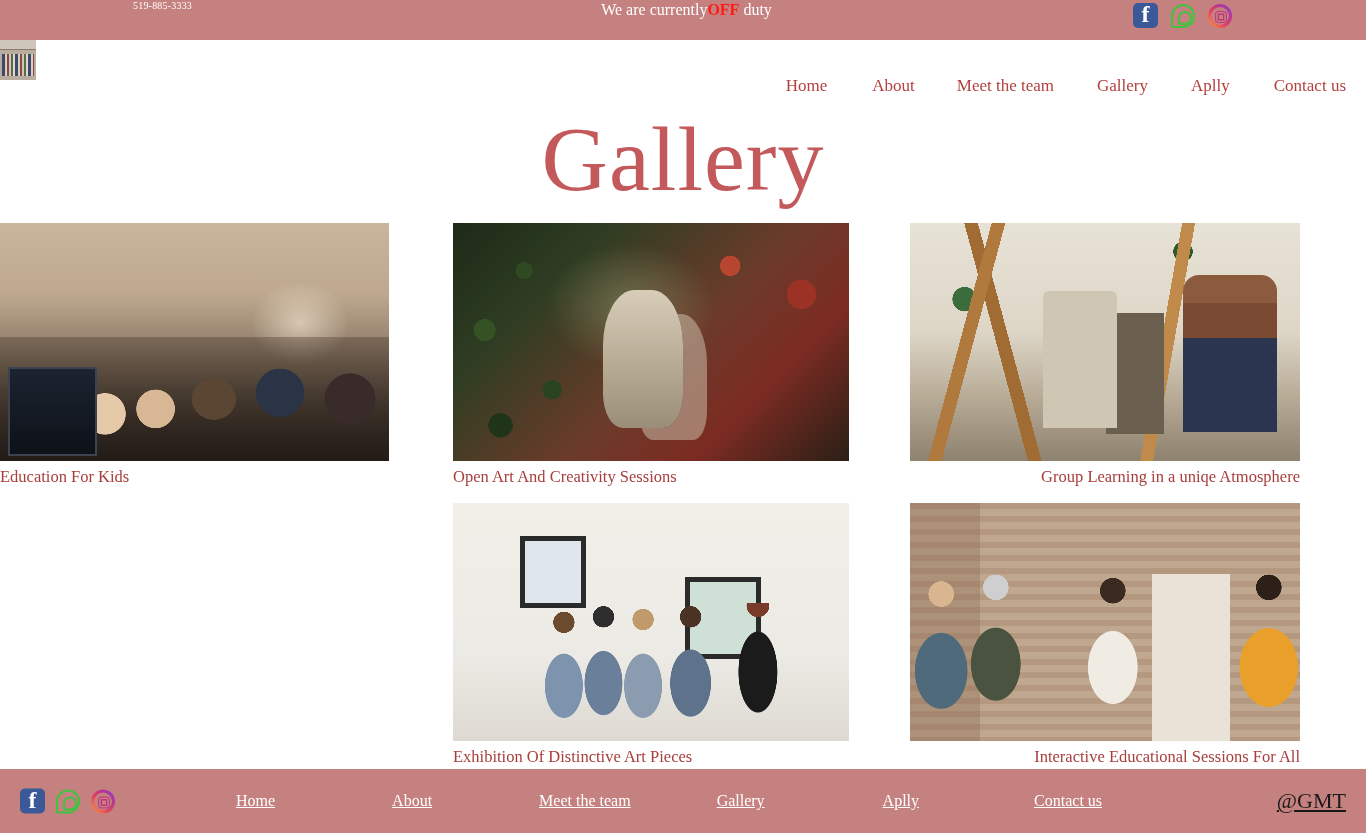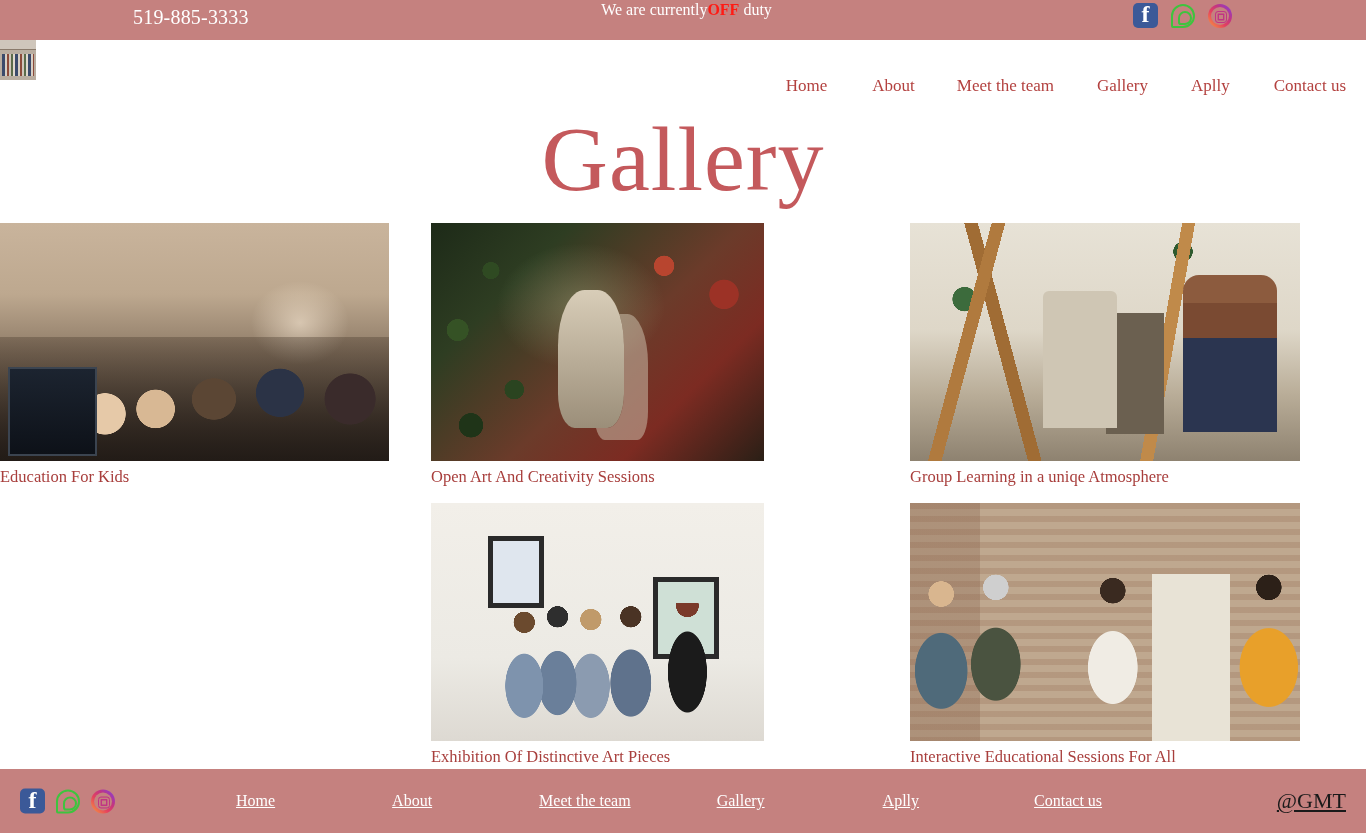--- a/index.html
+++ b/index.html
@@ -16,23 +16,23 @@
     position: relative;
     width: 1366px;
     height: 40px;
     background: #c5817f;
     display: flex;
     align-items: flex-start;
   }
   .topbar-phone {
     position: absolute;
     left: 133px;
-    top: 6px;
+    top: 0;
     color: #ffffff;
-    font-size: 20px;
+    font-size: 10px;
     letter-spacing: .2px;
   }
   .topbar-status {
     position: absolute;
     left: 7px;
     right: 0;
     top: 1px;
     text-align: center;
     color: #ffffff;
     font-size: 16px;
@@ -185,22 +185,22 @@
   .grid-row {
     position: relative;
     height: 280px;
     padding-left: 11px;
   }
   .cell {
     position: absolute;
     top: 0;
   }
   .cell-c1 { left: 0px;   width: 389px; }
-  .cell-c2 { left: 431px; width: 333px; }
-  .cell-c3 { left: 910px; width: 390px; }
+  .cell-c2 { left: 453px; width: 396px; }
+  .cell-c3 { left: 910px; width: 390px; text-align: right; }
 
   .photo {
     width: 100%;
     height: 238px;
     display: block;
     background-size: cover;
     background-position: center;
   }
   .caption {
     color: #a83e3c;

